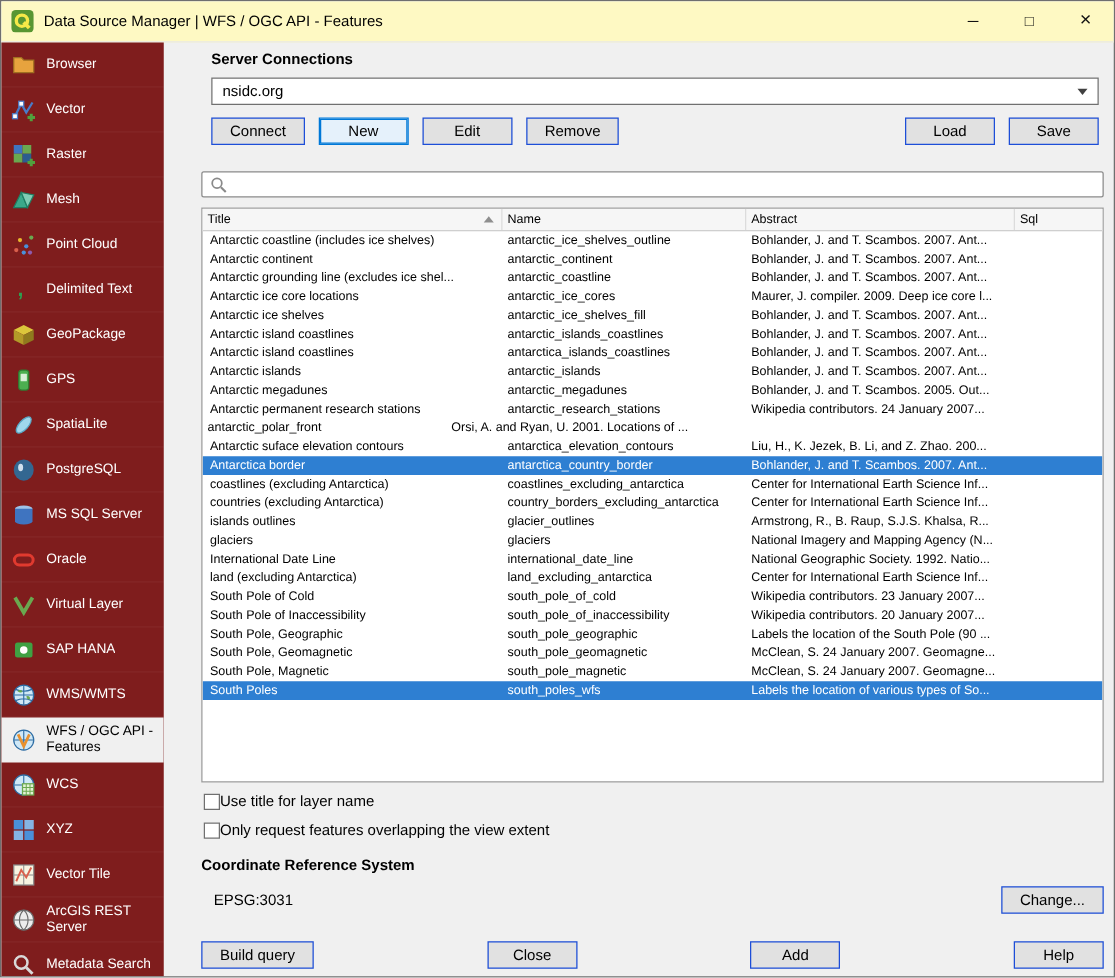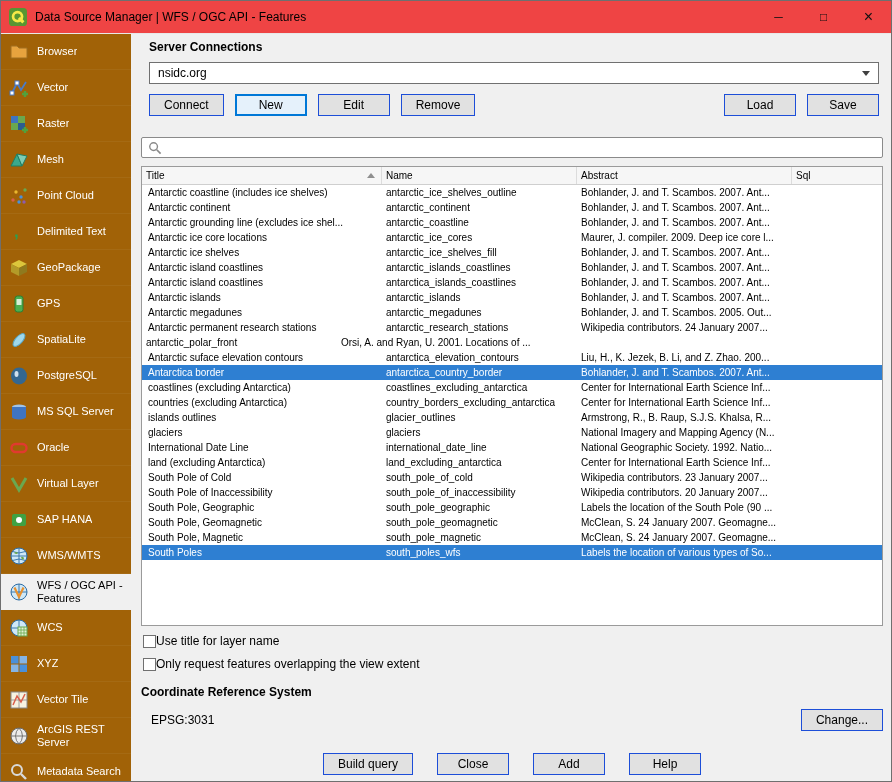--- a/index.html
+++ b/index.html
@@ -1,32 +1,32 @@
 <!DOCTYPE html>
 <html><head>
 <meta charset="utf-8">
 <style>
   html,body{margin:0;padding:0;}
   body{width:892px;height:782px;font-family:"Liberation Sans",sans-serif;background:#b0b0b0;}
   .window{width:892px;height:782px;background:#f0f0f0;border:1px solid #6f6f6f;display:flex;flex-direction:column;overflow:hidden;box-sizing:border-box;}
   
-  .titlebar{height:32px;min-height:32px;background:#ef4444;display:flex;align-items:center;padding-left:8px;border-bottom:1px solid #e8e8e8;}
+  .titlebar{height:32px;min-height:32px;background:#fef9c3;display:flex;align-items:center;padding-left:8px;border-bottom:1px solid #e8e8e8;}
   .app-icon{width:18px;height:18px;display:inline-flex;}
   .title{font-size:12px;color:#000;margin-left:8px;flex:1;white-space:nowrap;overflow:hidden;}
   .win-controls{display:flex;height:32px;}
   .win-btn{width:45px;display:flex;align-items:center;justify-content:center;font-size:12px;color:#111;cursor:pointer;}
   
   .body{flex:1;display:flex;min-height:0;}
-  .sidebar{width:130px;min-width:130px;background:#a16207;overflow:hidden;}
+  .sidebar{width:130px;min-width:130px;background:#7f1d1d;overflow:hidden;}
   .sb-item{height:36px;box-sizing:border-box;display:flex;align-items:center;gap:7px;padding:0 4px 0 7px;color:#fff;font-size:11px;line-height:1.15;cursor:pointer;border-bottom:1px solid rgba(255,255,255,0.05);}
   .sb-item.selected{background:#f0f0f0;color:#000;}
   .sb-icon{width:22px;min-width:22px;height:22px;display:flex;align-items:center;justify-content:center;}
   .sb-label{overflow:hidden;}
   
-  .main{flex:1;display:flex;flex-direction:column;padding:6px 8px 6px 10px;min-width:0;}
+  .main{flex:1;display:flex;flex-direction:column;padding:6px 8px 6px 10px;min-width:0;margin-left:20px;}
   .group-heading{font-size:12px;font-weight:bold;color:#000;margin:0 4px 0 8px;}
   .combo{height:22px;min-height:22px;background:#fff;border:1px solid #707070;display:flex;align-items:center;padding:0 8px;font-size:12px;margin:8px 4px 0 8px;cursor:pointer;box-sizing:border-box;}
   .combo-arrow{margin-left:auto;width:0;height:0;border-left:4px solid transparent;border-right:4px solid transparent;border-top:5px solid #404040;}
   .btn{font-family:inherit;font-size:12px;background:#e1e1e1;border:1px solid #1d4ed8;padding:2px 14px;min-width:72px;height:22px;box-sizing:border-box;cursor:pointer;color:#000;}
   .btn.focused{background:#e5f1fb;border-color:#0078d7;box-shadow:inset 0 0 0 1px #0078d7;}
   .btn-row{display:flex;gap:11px;margin:10px 4px 0 8px;}
   .flex-spacer{flex:1;}
   .search-box{height:21px;min-height:21px;background:#fff;border:1px solid #8a8a8a;border-radius:2px;display:flex;align-items:center;gap:5px;padding:0 6px;margin-top:21px;box-sizing:border-box;}
   .search-ic{display:inline-flex;}
   .search-input{flex:1;border:none;outline:none;font-family:inherit;font-size:12px;background:transparent;height:100%;padding:0;}
@@ -48,21 +48,21 @@
   .td-abstract{width:215px;min-width:215px;}
   .td-sql{flex:1;}
   
   .check-row{display:flex;align-items:center;gap:0;margin:8px 0 0 2px;font-size:12px;cursor:pointer;}
   .check-row + .check-row{margin-top:9px;}
   .checkbox{width:13px;height:13px;min-width:13px;background:#fff;border:1px solid #707070;box-sizing:border-box;position:relative;}
   .crs-heading{font-size:12px;font-weight:bold;margin-top:14px;}
   .crs-row{display:flex;align-items:center;margin-top:10px;}
   .crs-value{font-size:12px;margin-left:10px;}
   .crs-row .btn{margin-left:auto;}
-  .footer{margin-top:auto;display:flex;justify-content:center;gap:24px;padding-top:8px;}
+  .footer{margin-top:auto;display:flex;justify-content:space-between;gap:24px;padding-top:8px;}
 </style>
 </head>
 <body>
 
 <div class="window">
   <div class="titlebar">
     <span class="app-icon">
         <svg width="18" height="18" viewBox="0 0 20 20">
           <rect width="20" height="20" rx="4" fill="#589632"></rect>
           <circle cx="9.5" cy="9.5" r="5" fill="none" stroke="#f6e948" stroke-width="3"></circle>

